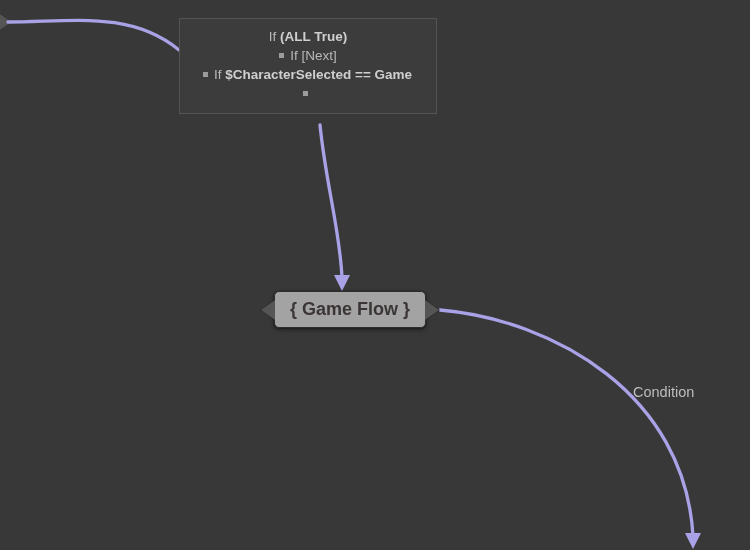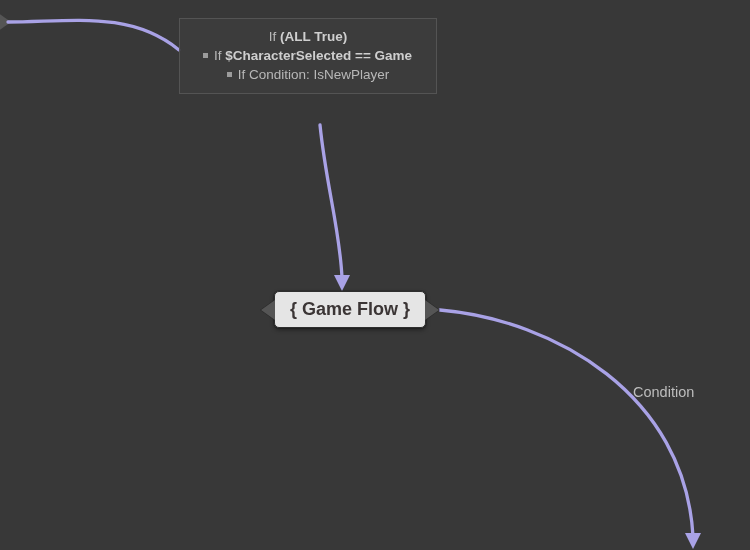--- a/index.html
+++ b/index.html
@@ -28,21 +28,21 @@
     .cond-box .row-center { text-align: center; }
     .cond-box .row-indent1 { padding-left: 10px; }
     .cond-box .bold { color: #cfcfcf; font-weight: bold; }
     .bullet { display:inline-block; width:5px; height:5px; background:#9c9c9c; margin-right:6px; vertical-align:2px; }
 
     
     .flow-node {
       position: absolute;
       left: 274px; top: 291px;
       width: 152px; height: 37px;
-      background: #e5e5e5;
+      background: #a3a3a3;
       border: 1px solid #2e2e2e;
       border-radius: 5px;
       display: flex;
       align-items: center;
       justify-content: center;
       font-size: 18px;
       font-weight: bold;
       color: #3b3535;
       box-shadow: 0 0 0 1px rgba(0,0,0,0.15), 0 2px 4px rgba(0,0,0,0.4);
     }
@@ -101,25 +101,28 @@
     <path class="wire" d="M 320,125 C 326,185 340,230 342,278"></path>
     <polygon class="arrowhead" points="342,291 334,275 350,275"></polygon>
     <path class="wire" d="M 440,310 C 555,320 685,395 693,536"></path>
     <polygon class="arrowhead" points="693,549 685,533 701,533"></polygon>
   </svg>
 
   <div class="cond-box">
     <div class="row row-center">
       <span>If </span><span class="bold">(ALL True)</span>
     </div>
+    <div class="row row-center">
+      <span class="bullet"></span><span>If [Next]</span>
+    </div>
     <div class="row row-indent1">
       <span class="bullet"></span><span>If </span><span class="bold">$CharacterSelected == Game</span>
     </div>
     <div class="row row-center">
-      <span class="bullet"></span><span>If Condition: IsNewPlayer</span>
+      <span class="bullet"></span>
     </div>
   </div>
 
   <div class="flow-node">
     <div class="port port-left"></div>
     <span>{ Game Flow }</span>
     <div class="port port-right"></div>
   </div>
 
   <div class="edge-label">Condition</div>

